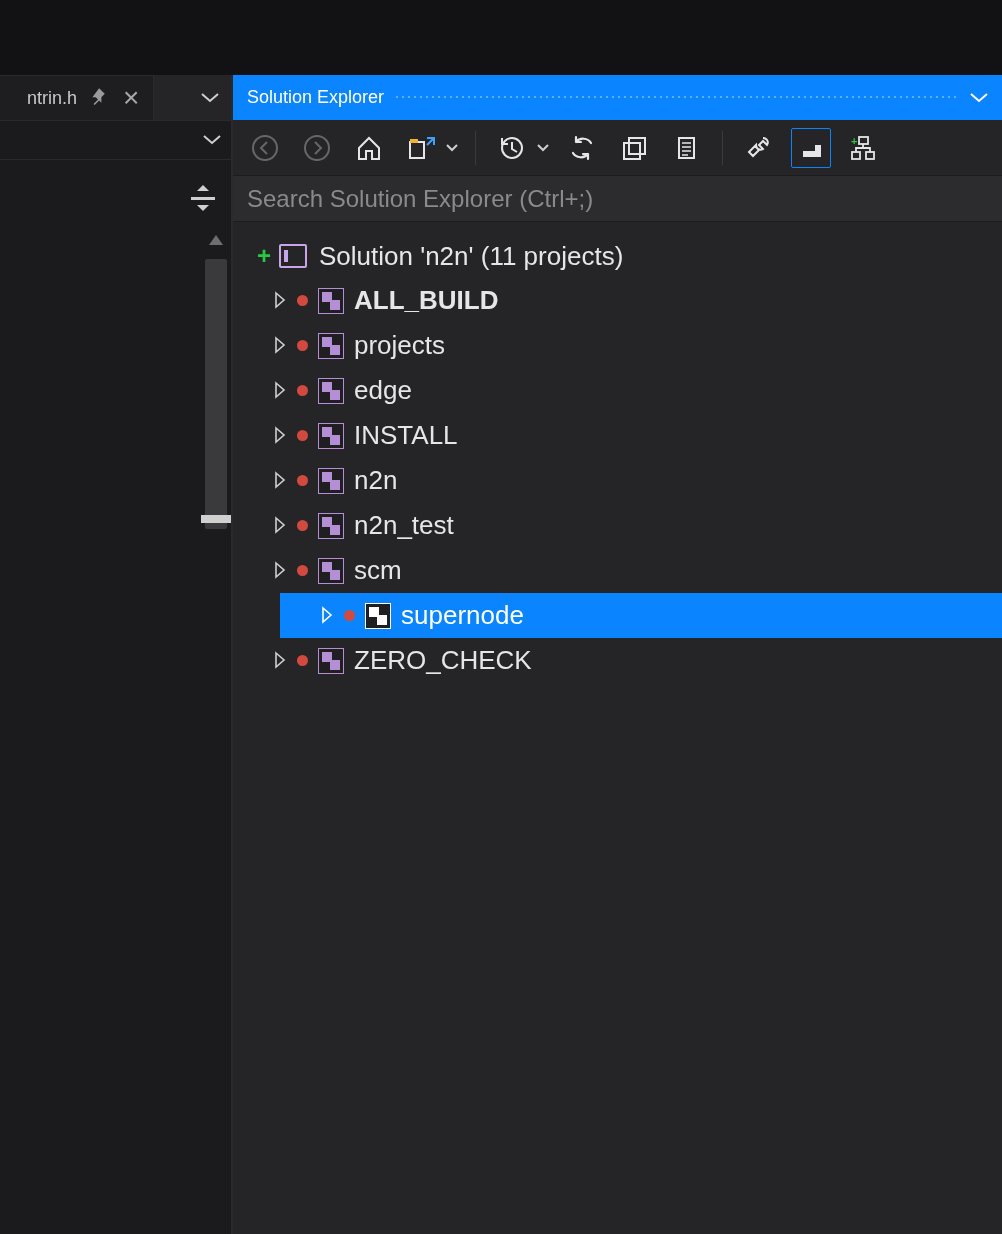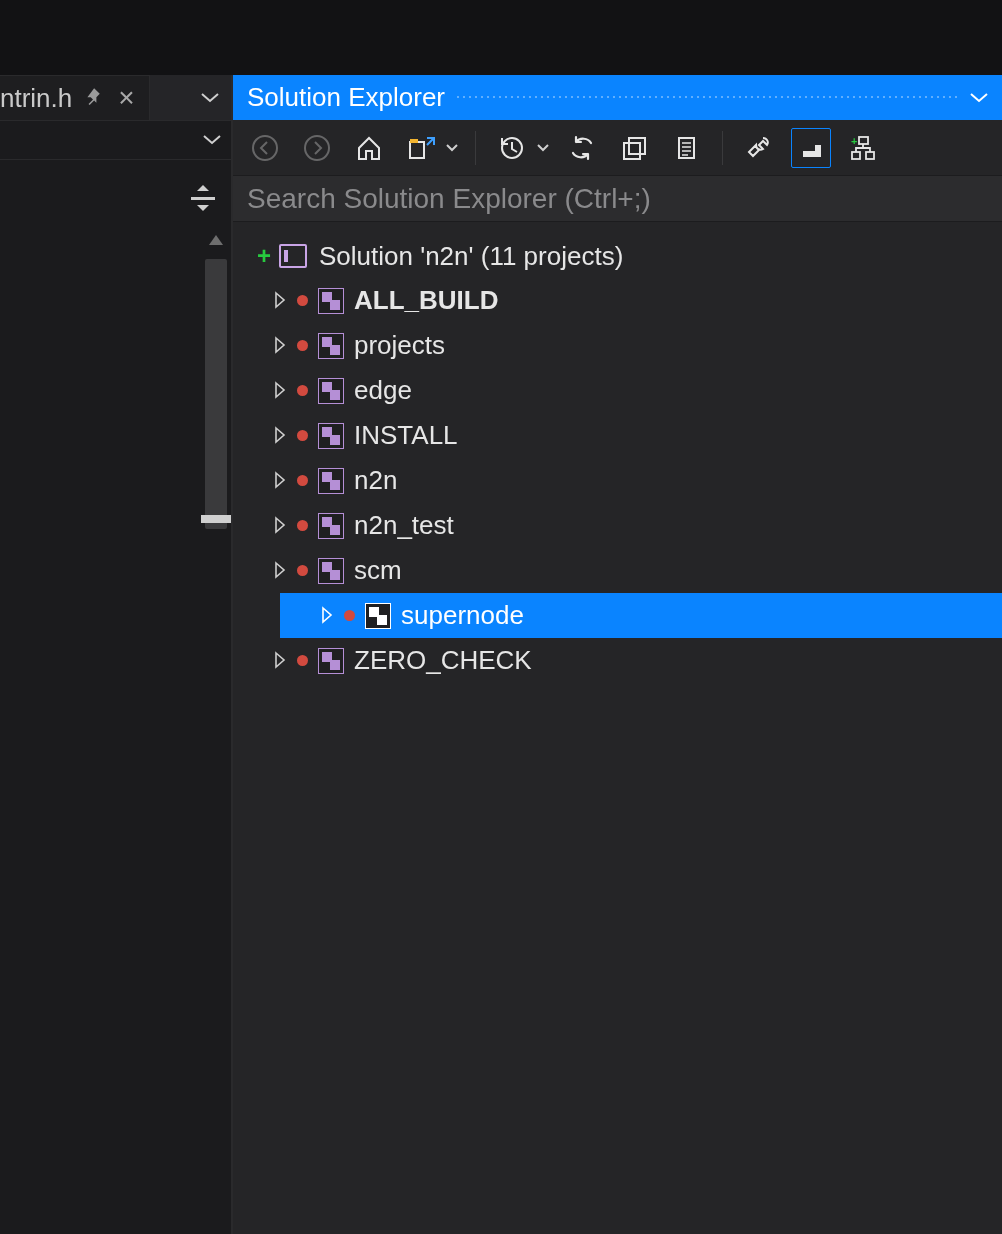--- a/index.html
+++ b/index.html
@@ -36,23 +36,24 @@
     height: 45px;
     padding: 0 10px 0 0;
     display: flex;
     align-items: center;
     gap: 12px;
     background: #1e1e20;
     border-right: 1px solid #2a2a2c;
     border-top: 1px solid #2a2a2c;
   }
   .editor-tab .tabname {
-    font-size: 26px;
+    font-size: 18px;
     color: #c9c9c9;
     white-space: nowrap;
+    padding-left: 27px;
   }
   .pin-icon svg { width: 18px; height: 18px; }
   .close-x {
     font-size: 28px;
     color: #a8a8a8;
     line-height: 1;
     padding: 0 4px;
   }
   .tab-dropdown {
     position: absolute;
@@ -125,21 +126,21 @@
   }
   .sx-titlebar {
     height: 45px;
     background: #0a84ff;
     display: flex;
     align-items: center;
     padding: 0 14px 0 14px;
     justify-content: space-between;
   }
   .sx-titlebar .title {
-    font-size: 26px;
+    font-size: 18px;
     color: #ffffff;
     font-weight: 400;
   }
   .sx-titlebar .dots {
     flex: 1;
     height: 8px;
     margin: 0 10px;
     background-image: radial-gradient(circle, rgba(255,255,255,0.35) 1px, transparent 1.2px);
     background-size: 6px 6px;
   }
@@ -181,21 +182,21 @@
     align-items: center;
     padding: 0 14px;
     background: #2c2c2e;
     border-bottom: 1px solid #1c1c1e;
   }
   .sx-search input {
     background: transparent;
     border: none;
     outline: none;
     width: 100%;
-    font-size: 28px;
+    font-size: 24px;
     color: #22c55e;
   }
   .sx-search input::placeholder { color: #8a8a8c; }
 
   .sx-tree {
     padding: 12px 0 0 0;
     font-size: 26px;
   }
   .sln-row {
     display: flex;

